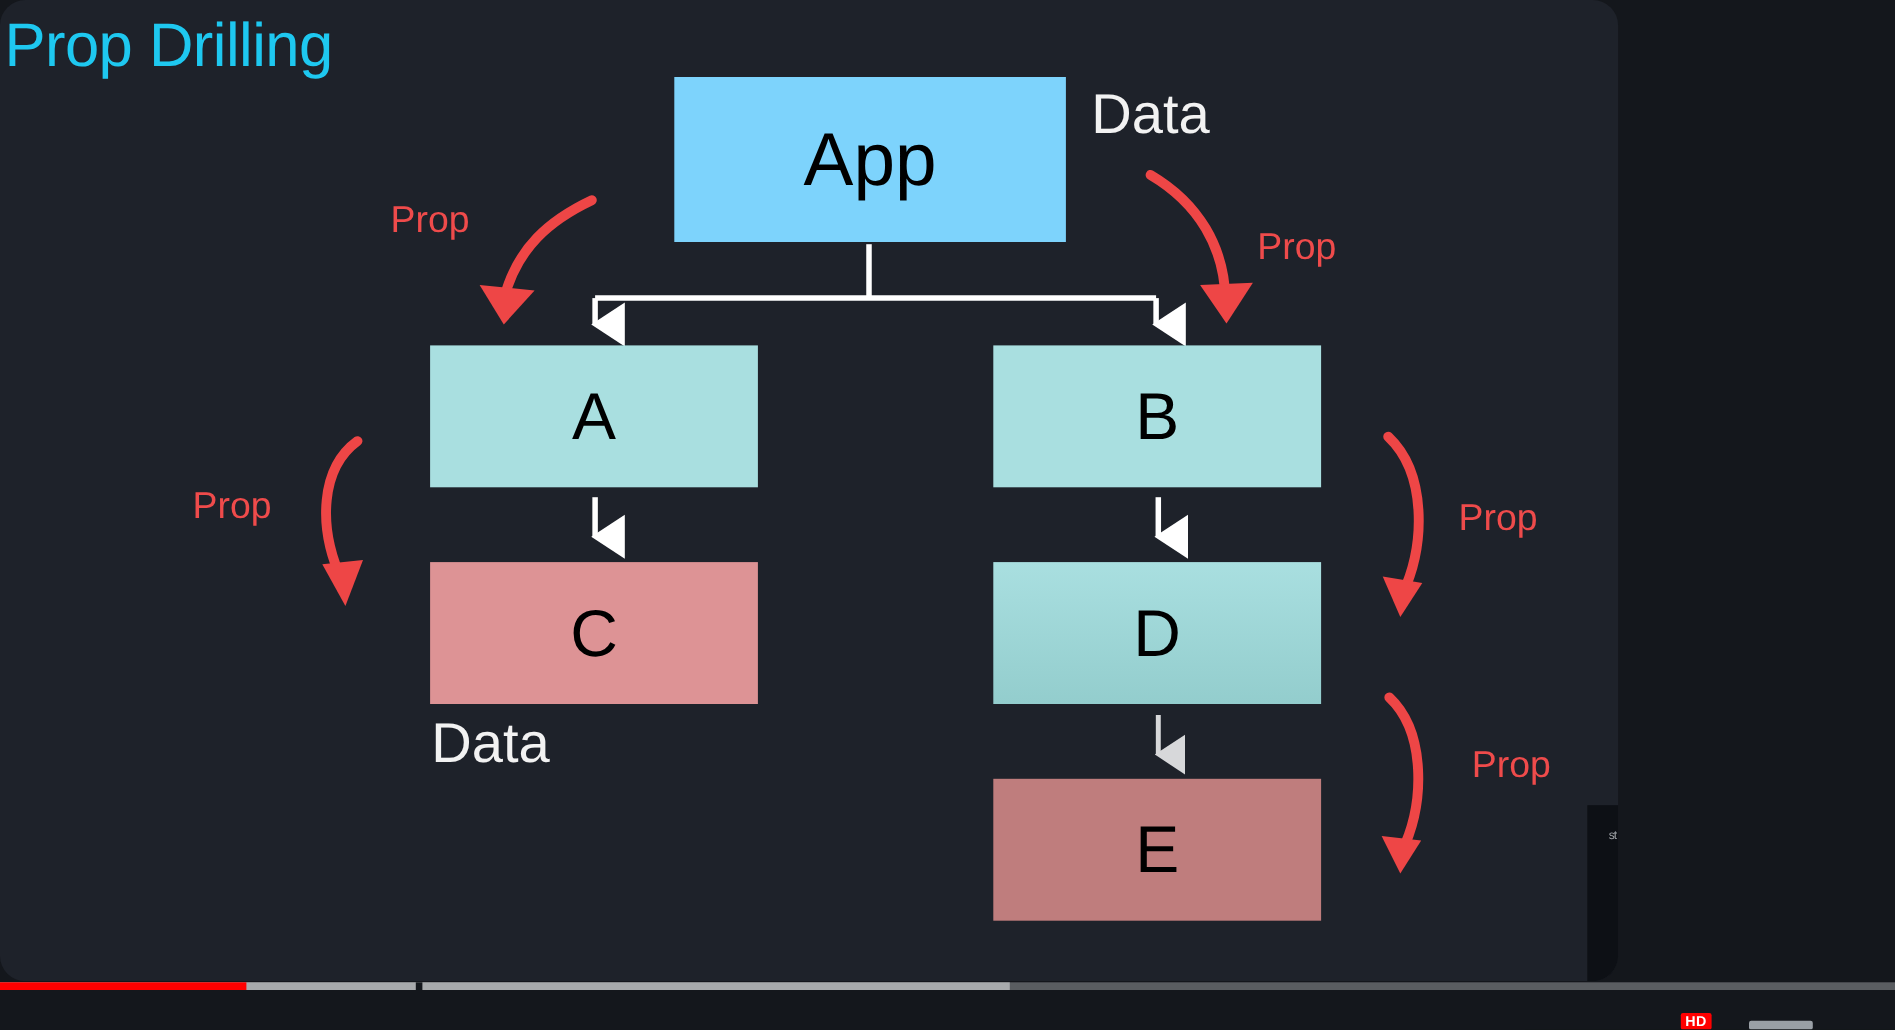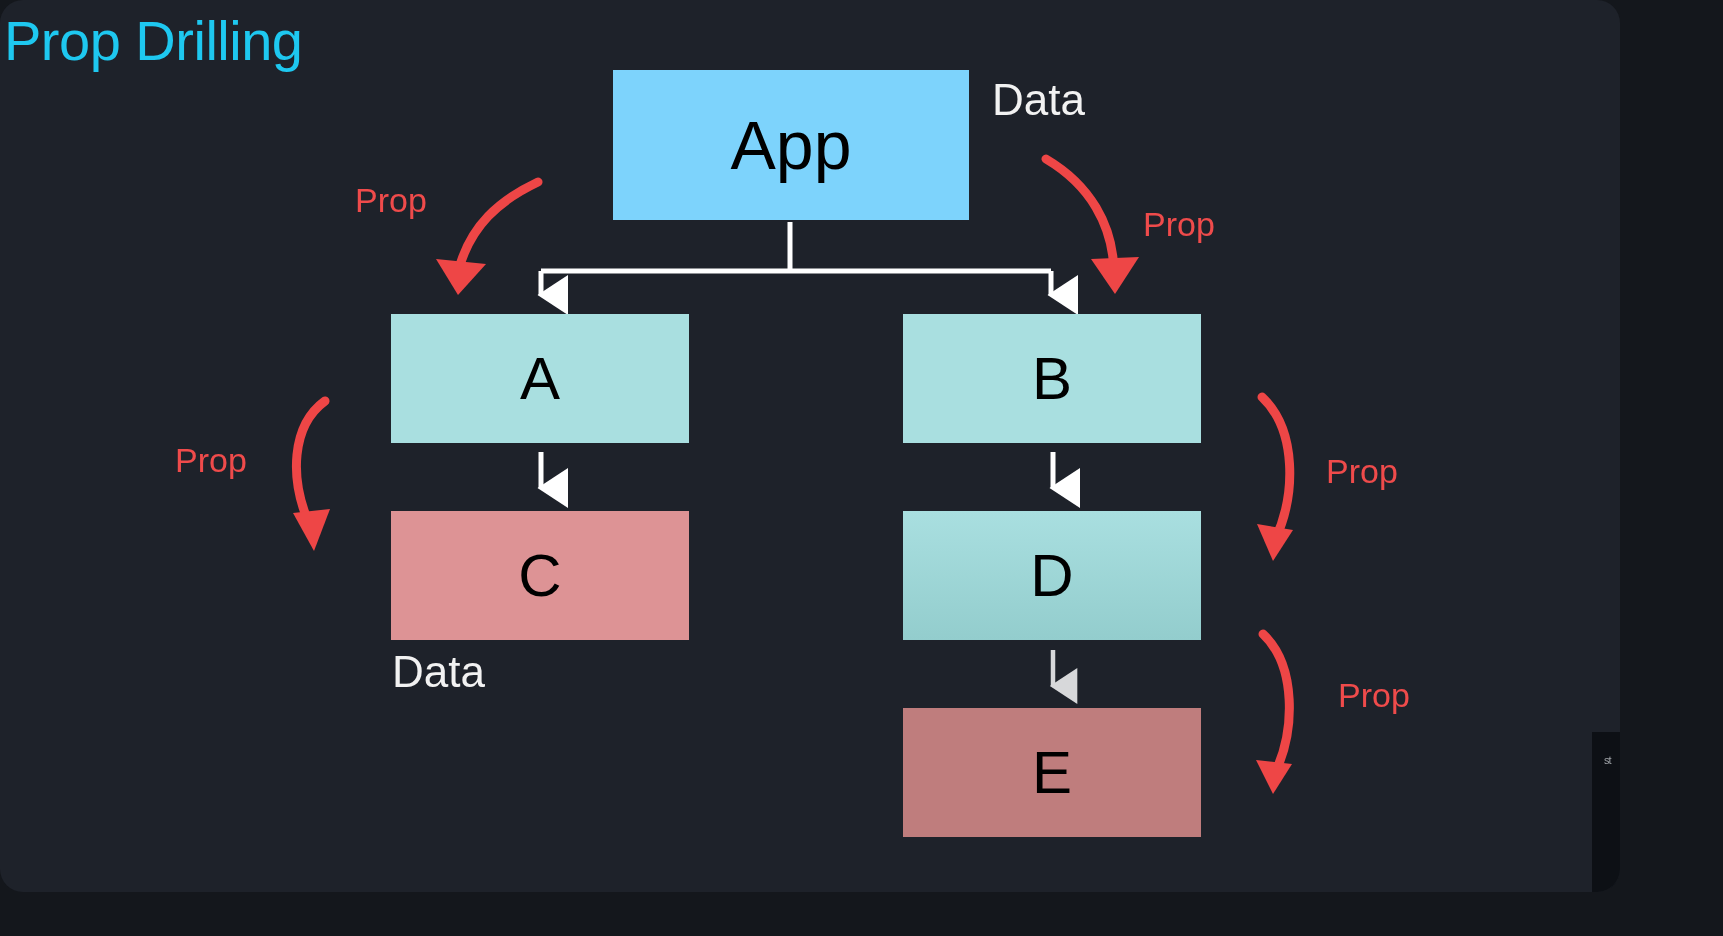--- a/index.html
+++ b/index.html
@@ -10,21 +10,21 @@
     overflow: hidden;
   }
   #player {
     position: relative;
     width: 1723px; height: 936px;
     background: #14171c;
   }
   #slide {
     position: absolute;
     left: 0; top: 0;
-    width: 1620px; height: 892px;
+    width: 1471px; height: 892px;
     background: #1e222a;
     overflow: hidden;
     border-radius: 23px;
   }
   
   #title {
     position: absolute;
     left: 4px; top: 8px;
     font-size: 56px;
     font-weight: 400;
@@ -47,21 +47,21 @@
   #node-a    { left: 391px; top: 314px; width: 298px; height: 129px; background: #a9dfe0; }
   #node-b    { left: 903px; top: 314px; width: 298px; height: 129px; background: #a9dfe0; }
   #node-c    { left: 391px; top: 511px; width: 298px; height: 129px; background: #dd9395; }
   #node-d    { left: 903px; top: 511px; width: 298px; height: 129px;
                background: linear-gradient(180deg, #a9dfe0 0%, #93cdcd 100%); }
   #node-e    { left: 903px; top: 708px; width: 298px; height: 129px; background: #bf7d7d; }
 
   
   .label {
     position: absolute;
-    font-size: 44px;
+    font-size: 51px;
     line-height: 1;
     white-space: nowrap;
   }
   .label.data { color: #f2f2f2; }
   .label.prop { color: #ef4b4b; font-size: 34px; }
 
   #label-data-top    { left: 992px; top: 78px; }
   #label-data-bottom { left: 392px; top: 650px; }
   #label-prop-1 { left: 355px;  top: 183px; }
   #label-prop-2 { left: 1143px; top: 207px; }
@@ -128,21 +128,21 @@
     border-radius: 2px;
   }
   #edge-text {
     position: absolute;
     right: 2px; top: 755px;
     width: 14px;
     color: #b8bcc0;
     font-size: 11px;
     line-height: 10px;
     letter-spacing: -1px;
-    text-align: left;
+    text-align: right;
     opacity: 0.85;
   }
   #edge-panel {
     position: absolute;
     right: 0; top: 732px;
     width: 28px; height: 160px;
     background: #0d1015;
   }
 </style>
 </head>
@@ -217,14 +217,23 @@
     <div class="label prop" id="label-prop-2">Prop</div>
     <div class="label prop" id="label-prop-3">Prop</div>
     <div class="label prop" id="label-prop-4">Prop</div>
     <div class="label prop" id="label-prop-5">Prop</div>
 
     <div id="edge-panel"></div>
     <div id="edge-text">st</div>
 
   </div>
 
+  <div id="controls">
+    <div id="progress-track">
+      <div id="progress-loaded"></div>
+      <div id="progress-played"></div>
+      <div id="progress-chapter-gap"></div>
+    </div>
+    <div id="hd-badge">HD</div>
+    <div id="settings-chip"></div>
+  </div>
 
 </div>
 
 </body></html>

